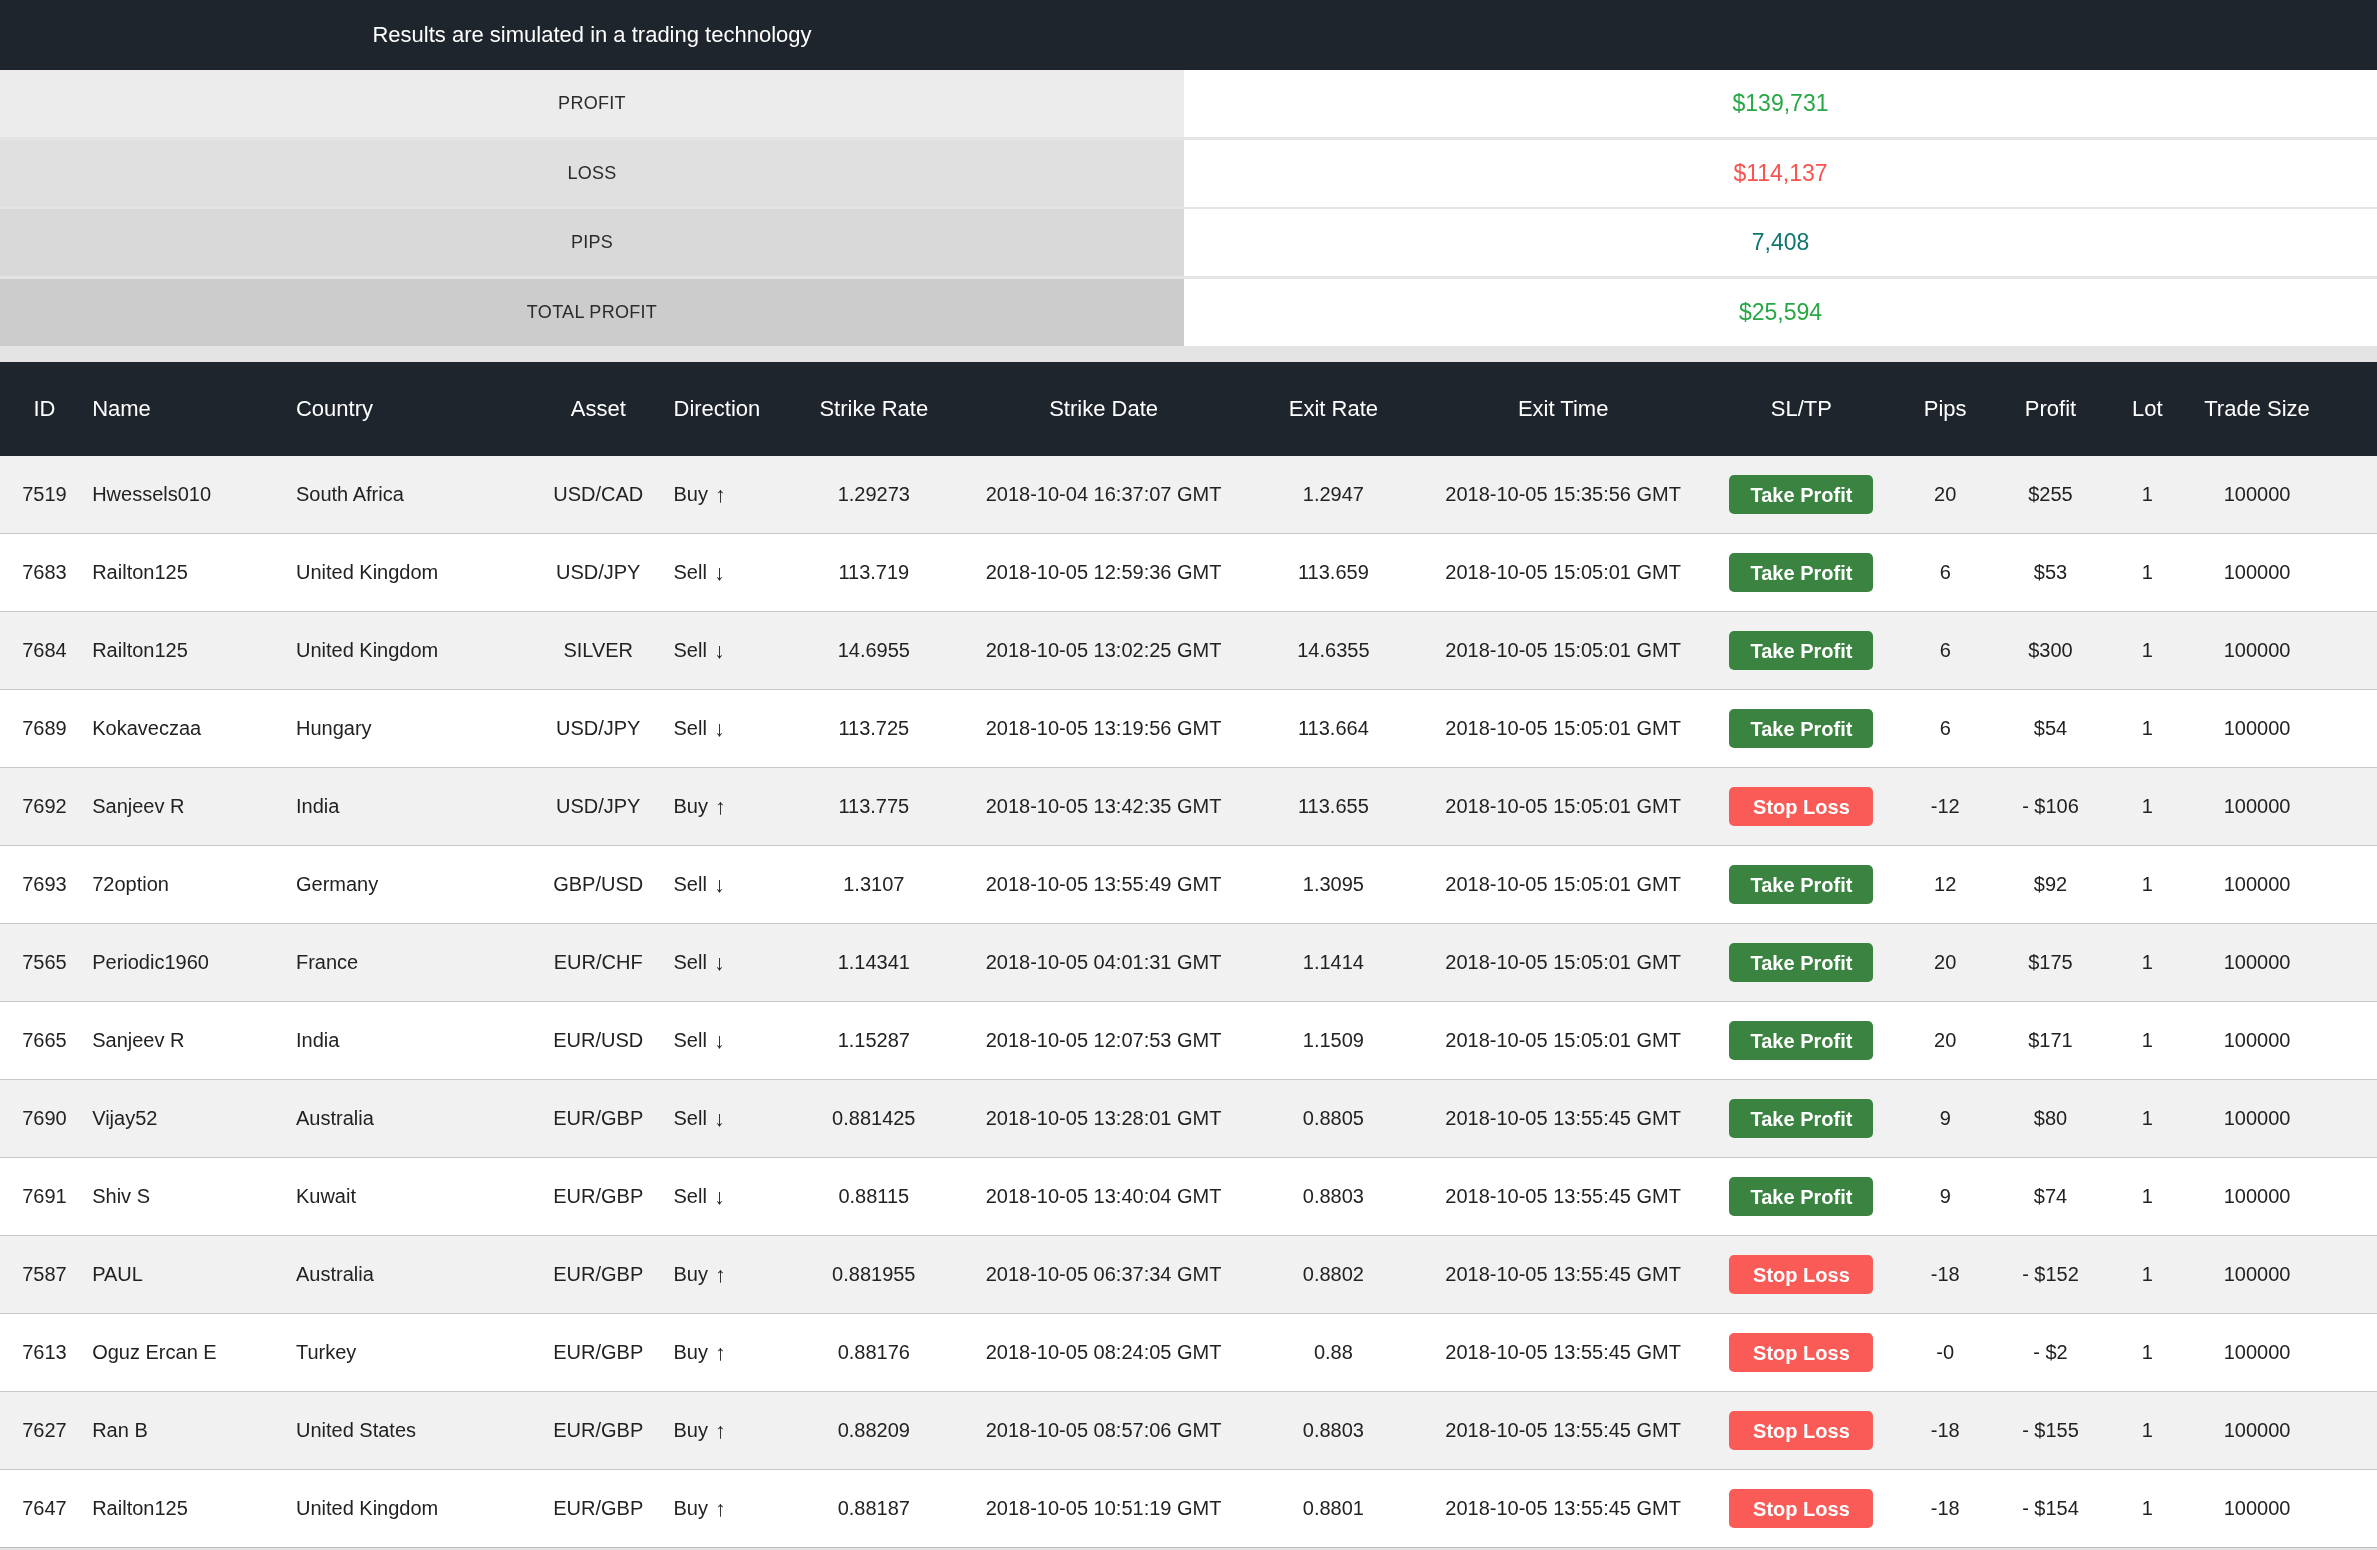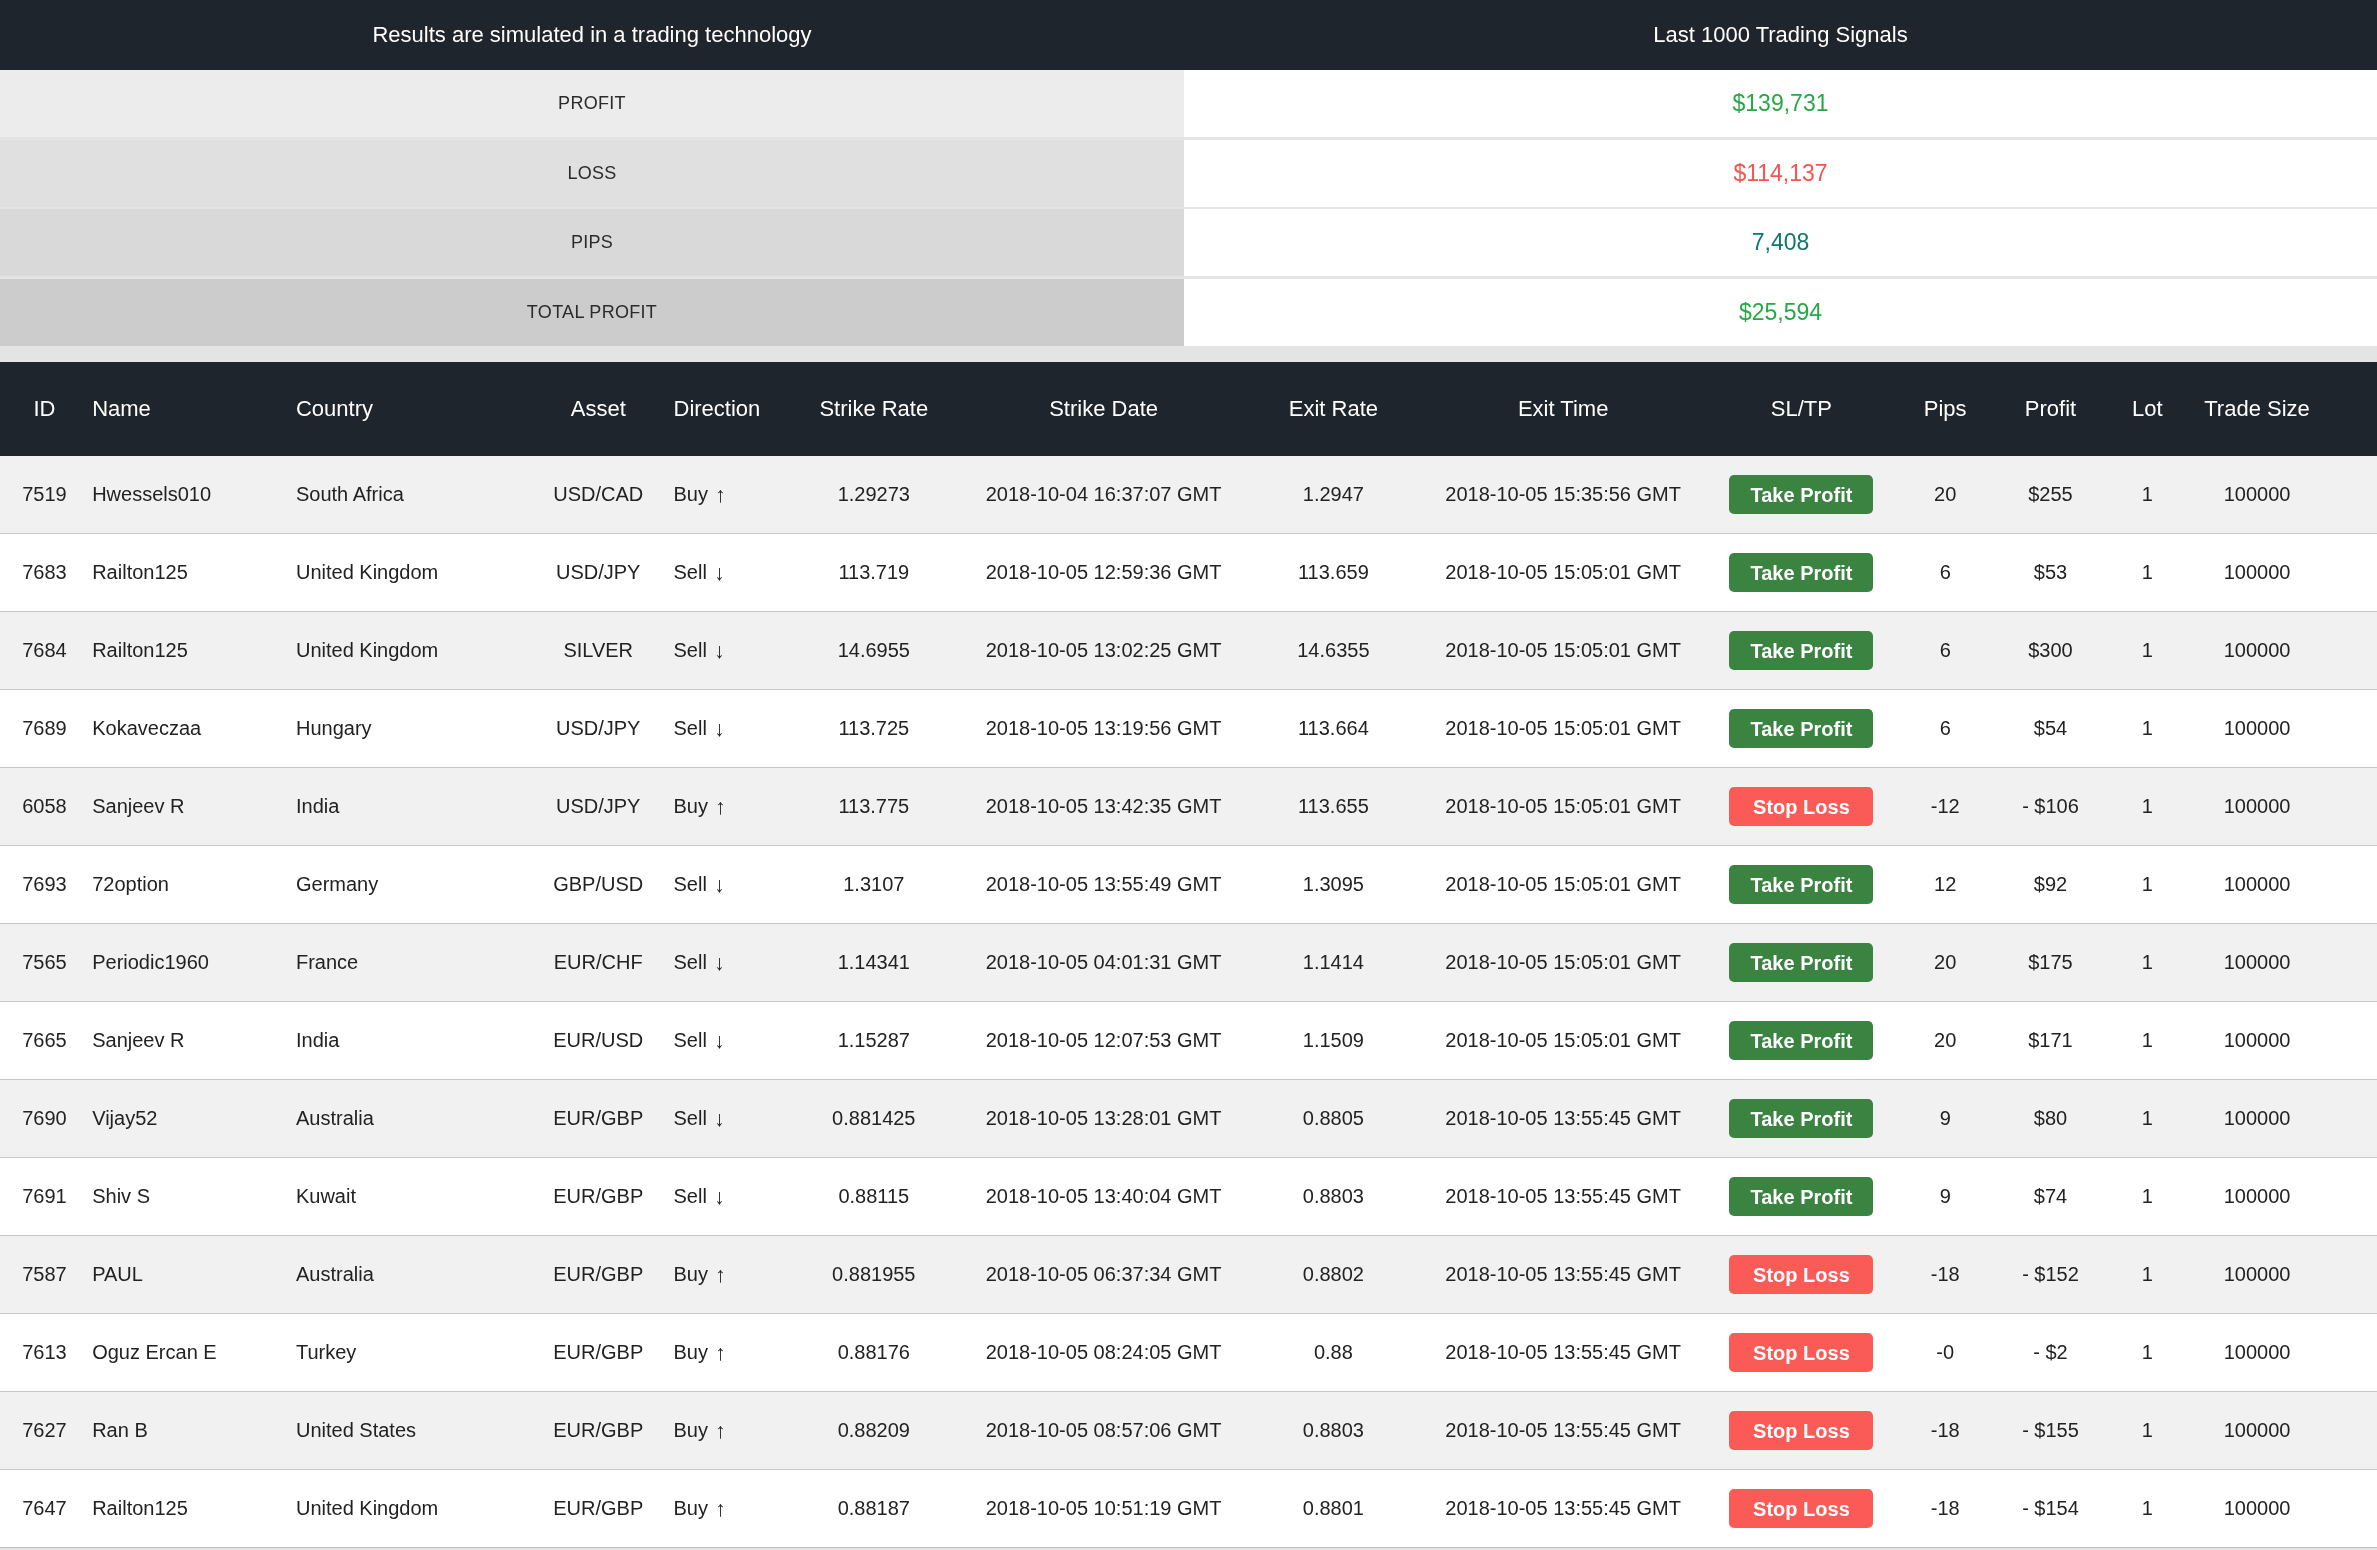--- a/index.html
+++ b/index.html
@@ -148,21 +148,20 @@
   }
   .badge-tp { background: #3a8340; }
   .badge-sl { background: #fb5b57; }
 </style>
 </head>
 <body>
 
 <section class="summary">
   <div class="summary-header">
     <div class="cell sum-left">Results are simulated in a trading technology</div>
-    <div class="cell sum-right">Last 1000 Trading Signals</div>
   </div>
 
   <div class="summary-row row-profit">
     <div class="label">PROFIT</div>
     <div class="value val-green">$139,731</div>
   </div>
 
   <div class="summary-row row-loss">
     <div class="label">LOSS</div>
     <div class="value val-red">$114,137</div>
@@ -275,21 +274,21 @@
           <td class="col-exrate">113.664</td>
           <td class="col-etime">2018-10-05 15:05:01 GMT</td>
           <td class="col-sltp"><span class="badge badge-tp" style="background: rgb(58, 131, 64);">Take Profit</span></td>
           <td class="col-pips">6</td>
           <td class="col-profit">$54</td>
           <td class="col-lot">1</td>
           <td class="col-tsize">100000</td>
           <td class="col-type"></td>
         </tr>
         <tr class="alt">
-          <td class="col-id">6058</td>
+          <td class="col-id">7692</td>
           <td class="col-name">Sanjeev R</td>
           <td class="col-country">India</td>
           <td class="col-asset">USD/JPY</td>
           <td class="col-direction"><span class="dir">
               <span>Buy</span>
               <span class="arrow">↑</span>
             </span></td>
           <td class="col-strate">113.775</td>
           <td class="col-sdate">2018-10-05 13:42:35 GMT</td>
           <td class="col-exrate">113.655</td>

